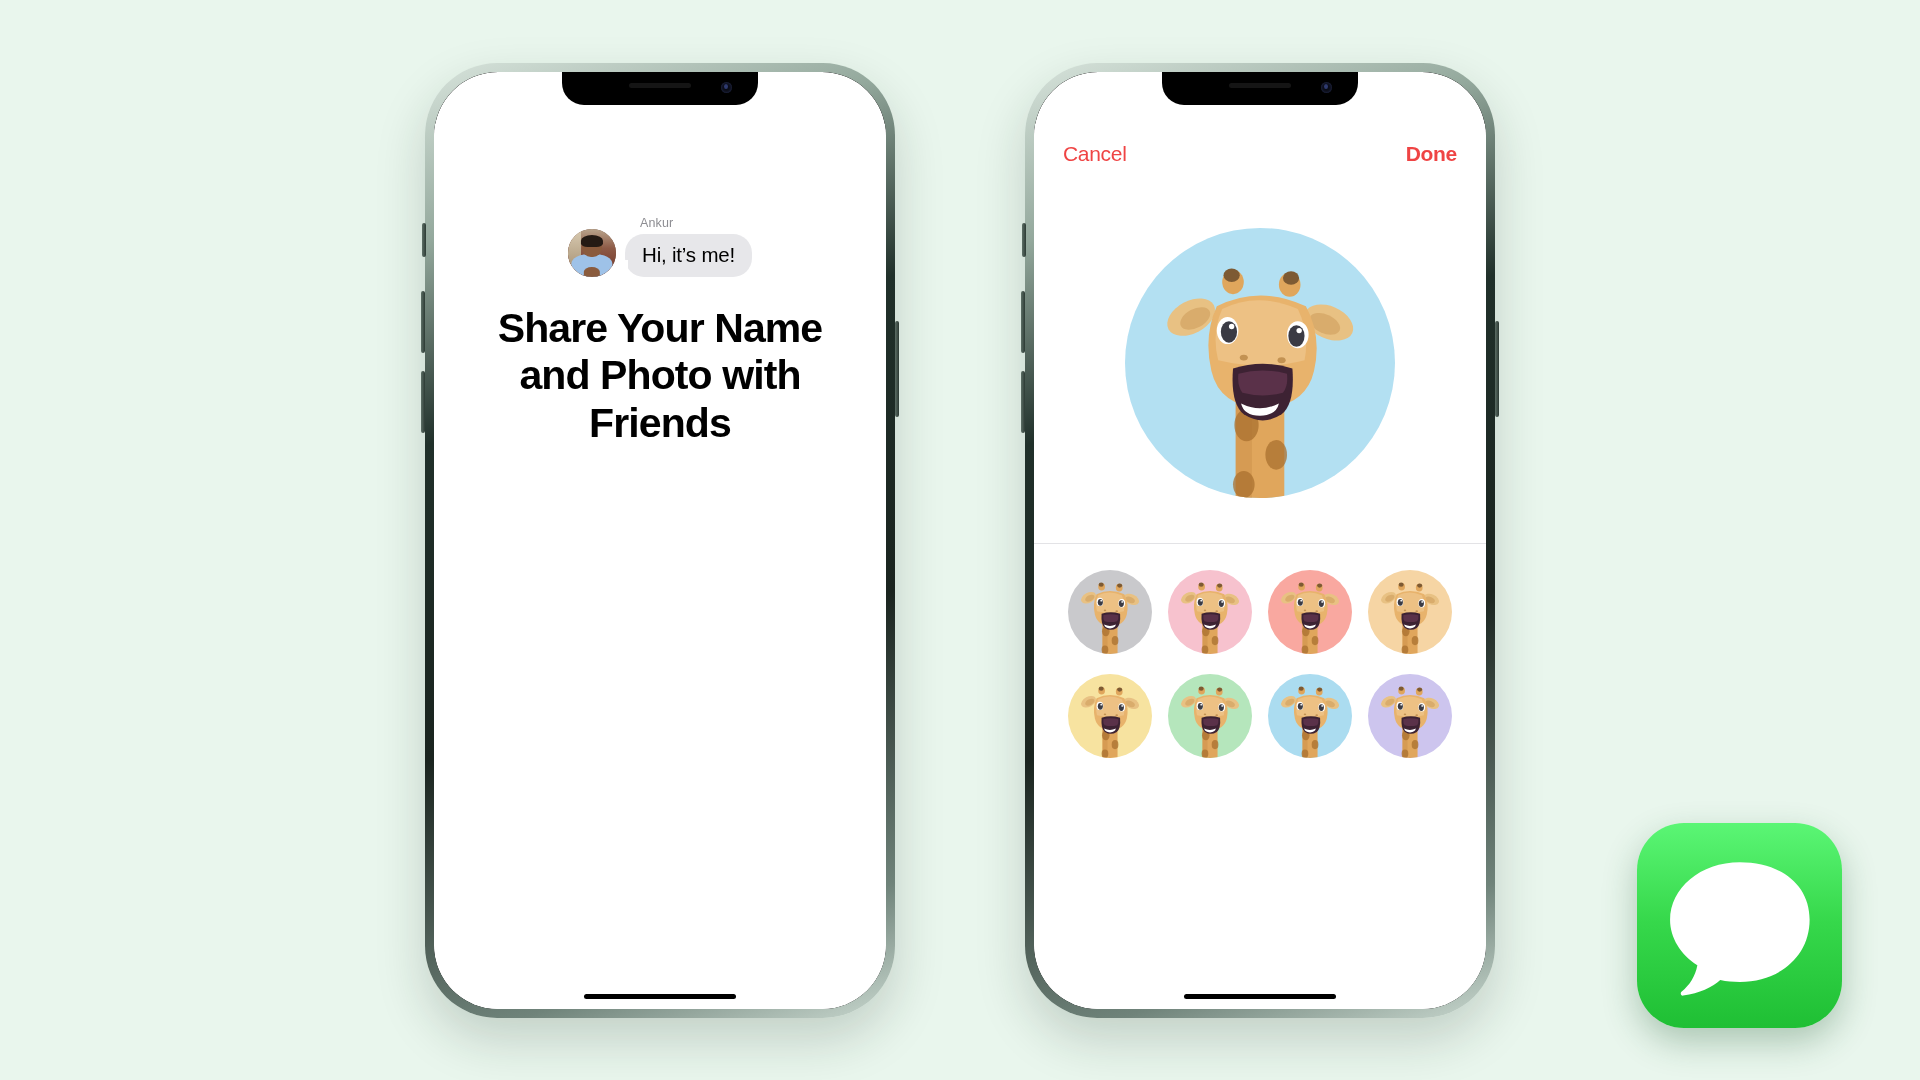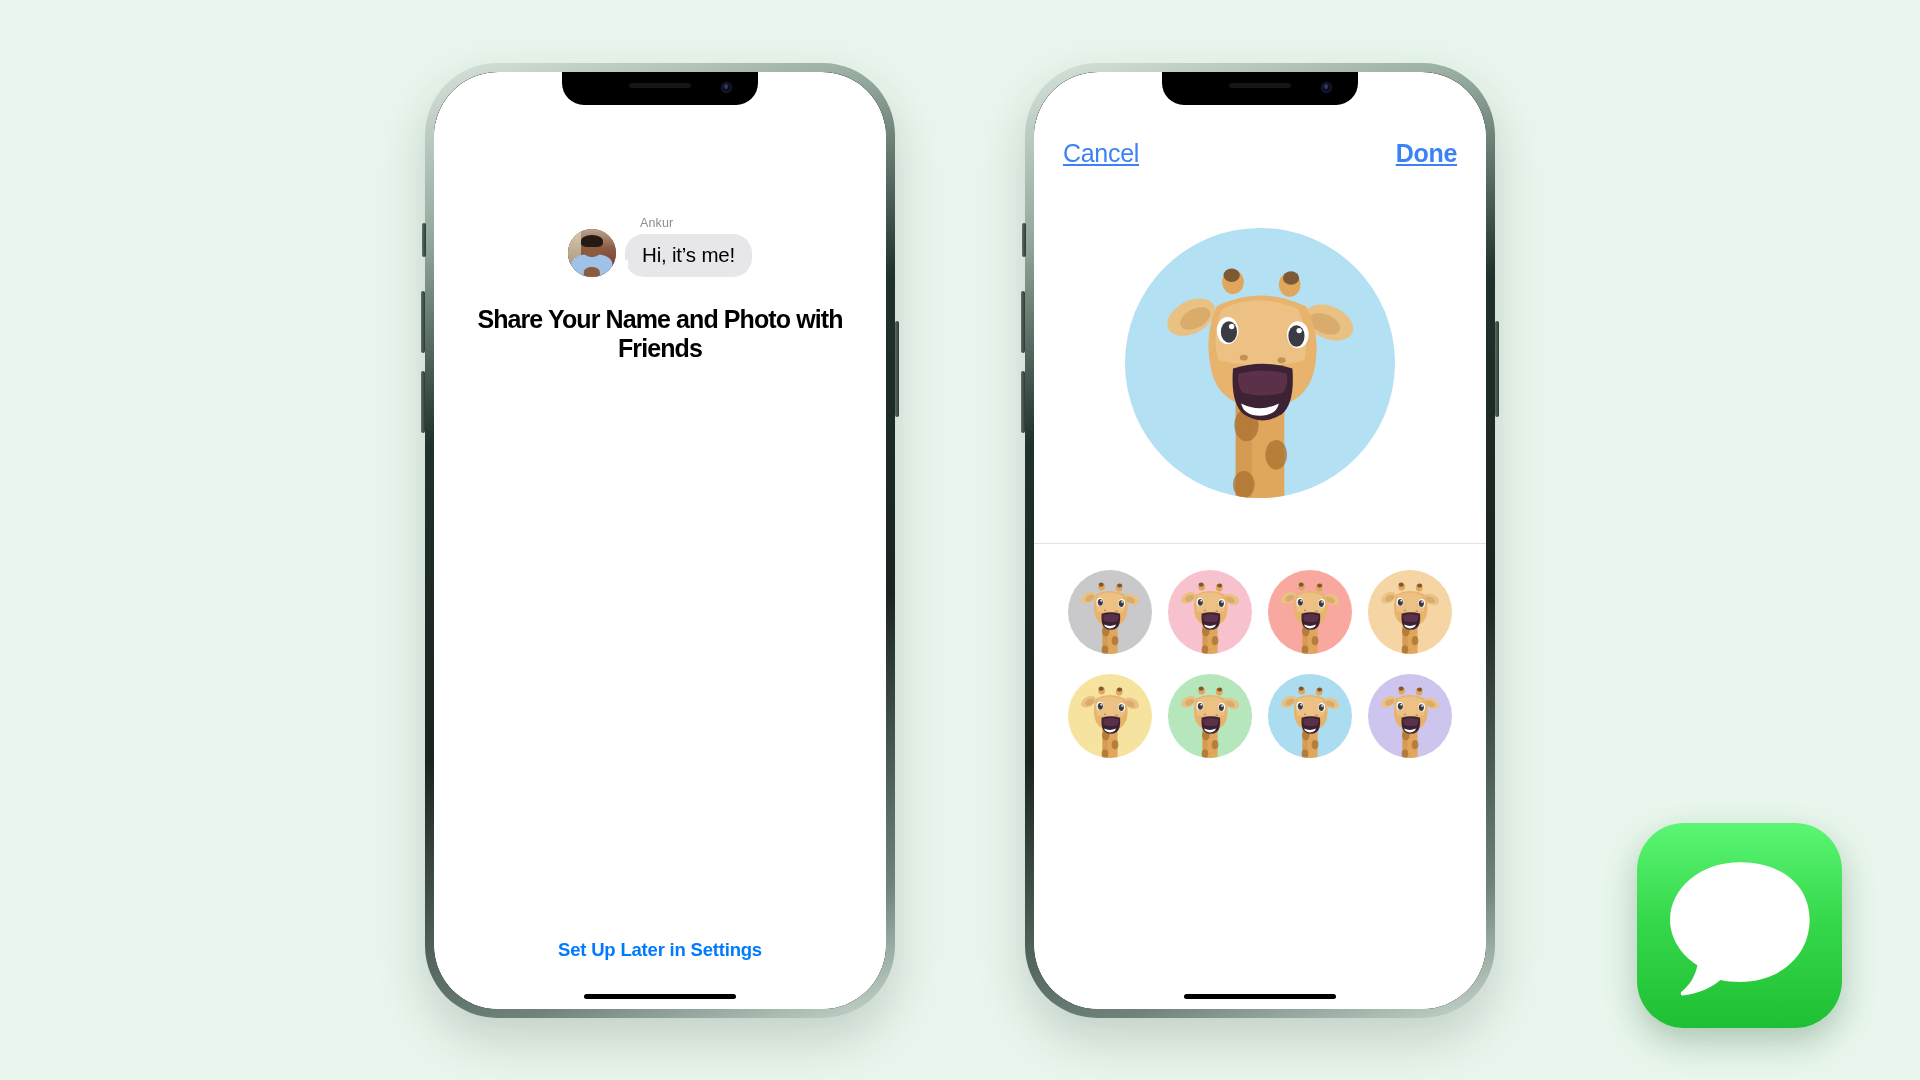--- a/index.html
+++ b/index.html
@@ -232,21 +232,21 @@
     position: absolute;
     left: -7px; bottom: 0;
     width: 10px; height: 17px;
     background: #fff;
     border-bottom-right-radius: 12px;
   }
 
   .headline {
     margin-top: 28px;
     text-align: center;
-    font-size: 25px;
+    font-size: 41px;
     font-weight: bold;
     line-height: 1.16;
     letter-spacing: -0.9px;
     color: #000;
   }
   .body-copy {
     margin-top: 18px;
     text-align: center;
     font-size: 17px;
     line-height: 1.42;
@@ -298,27 +298,26 @@
     height: 60px;
     display: flex;
     align-items: center;
     justify-content: space-between;
     padding: 0 27px;
     flex: 0 0 auto;
   }
   .nav-btn {
     background: none;
     border: none;
-    color: #3b82f6;
-    font-size: 25px;
+    color: #ef4444;
+    font-size: 21px;
     letter-spacing: -0.3px;
     cursor: pointer;
     font-family: inherit;
     padding: 4px 2px;
-    text-decoration: underline;
   }
   .nav-btn.strong { font-weight: bold; }
 
   .preview-area {
     flex: 0 0 auto;
     height: 360px;
     display: flex;
     align-items: center;
     justify-content: center;
     border-bottom: 1px solid #e3e3e6;
@@ -419,21 +418,20 @@
             <div class="bubble-col">
               <div class="sender-name">Ankur</div>
               <div class="bubble">Hi, it’s me!</div>
             </div>
           </div>
 
           <h1 class="headline">Share Your Name and Photo with Friends</h1>
 
           <div class="p1-spacer"></div>
 
-          <button class="cta-secondary">Set Up Later in Settings</button>
         </div>
 
         <div class="home-indicator"></div>
       </div>
     </div>
   </div>
 
   <div class="phone">
     <div class="btn-side btn-silence"></div>
     <div class="btn-side btn-volup"></div>

